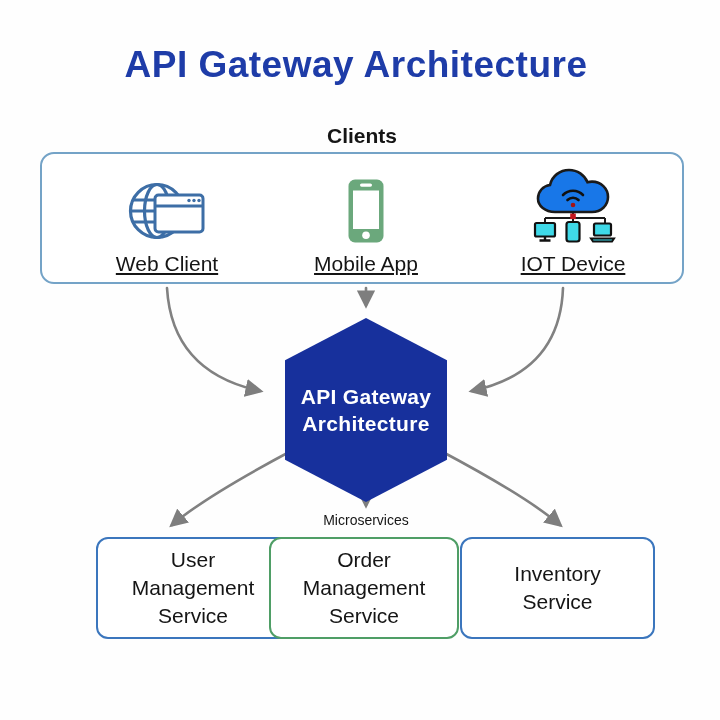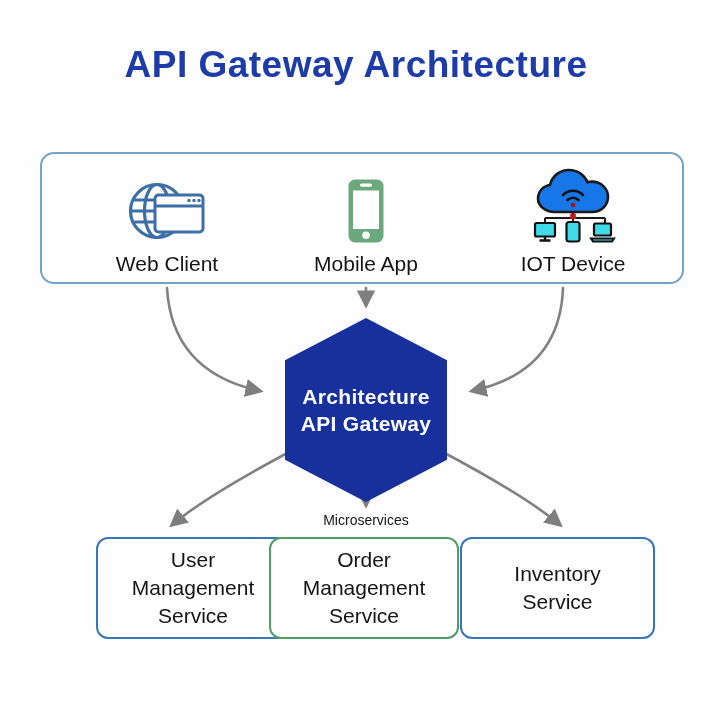--- a/index.html
+++ b/index.html
@@ -17,21 +17,21 @@
   }
   .clients-box{
     position:absolute;left:40px;top:152px;width:640px;height:128px;
     border:2px solid #74a3c7;border-radius:14px;background:#ffffff;z-index:0;
   }
   .client-item{
     position:absolute;top:166px;width:180px;display:flex;flex-direction:column;
     align-items:center;z-index:2;
   }
   .client-item .icon-holder{height:78px;display:flex;align-items:flex-end;justify-content:center;}
-  .client-label{margin-top:8px;font-size:21px;color:#151515;}
+  .client-label{margin-top:8px;font-size:21px;color:#151515;text-decoration:underline;}
   .arrows{position:absolute;left:0;top:0;width:720px;height:720px;z-index:1;pointer-events:none;}
   .hexagon{
     position:absolute;left:285px;top:318px;width:162px;height:184px;z-index:2;
     background:#17309c;
     clip-path:polygon(50% 0%,100% 23%,100% 77%,50% 100%,0% 77%,0% 23%);
     display:flex;flex-direction:column;align-items:center;justify-content:center;
     color:#ffffff;font-size:21px;font-weight:bold;line-height:27px;text-align:center;
     letter-spacing:.3px;
   }
   .microservices-label{
@@ -50,20 +50,21 @@
   #svc-order{left:269px;width:190px;}
   #svc-inventory{left:460px;width:195px;}
 </style>
 </head>
 <body>
 
 <div class="canvas">
 
   <div class="title">API Gateway Architecture</div>
 
+  <div class="clients-heading">Clients</div>
   <div class="clients-box"></div>
 
   <svg class="arrows" viewBox="0 0 720 720" aria-hidden="true">
     <defs>
       <marker id="ah" viewBox="0 0 10 10" refX="8" refY="5" markerWidth="7" markerHeight="7" orient="auto-start-reverse">
         <path d="M0,0 L10,5 L0,10 z" fill="#7e7e7e"></path>
       </marker>
     </defs>
     <g fill="none" stroke="#818181" stroke-width="2.6" stroke-linecap="round">
       <path d="M 167 288 Q 172 372 260 391" marker-end="url(#ah)"></path>
@@ -128,22 +129,22 @@
         <rect x="37.5" y="56" width="13" height="19.5" rx="2.5" fill="#3fd9e8" stroke="#111111" stroke-width="2.2"></rect>
 
         <rect x="65" y="57.5" width="17" height="12" rx="1.5" fill="#3fd9e8" stroke="#111111" stroke-width="2.2"></rect>
         <path d="M 62 72.5 H 85 L 83 75.5 H 64 Z" fill="#3fd9e8" stroke="#111111" stroke-width="2"></path>
       </svg>
     </div>
     <div class="client-label">IOT Device</div>
   </div>
 
   <div class="hexagon">
+    <div>API Gateway</div>
     <div>Architecture</div>
-    <div>API Gateway</div>
   </div>
 
   <div class="microservices-label">Microservices</div>
 
   <div id="svc-user" class="service-box blue">
     <div>User</div>
     <div>Management</div>
     <div>Service</div>
   </div>
 

